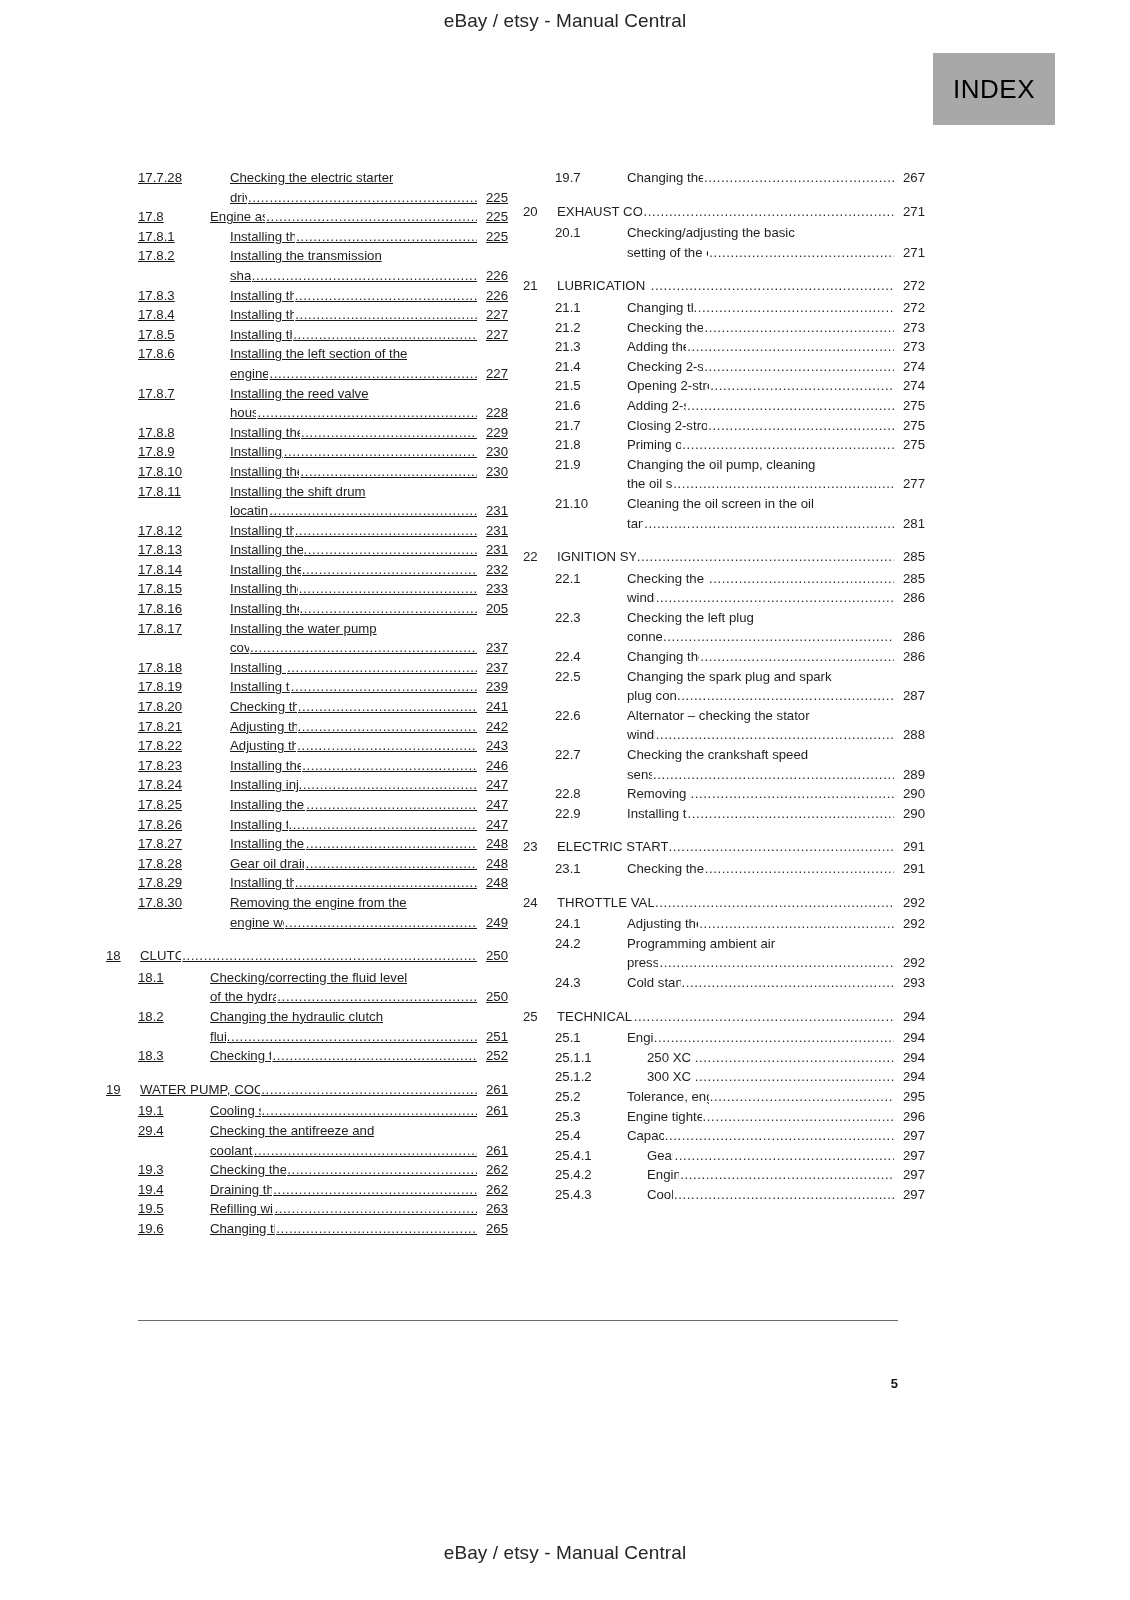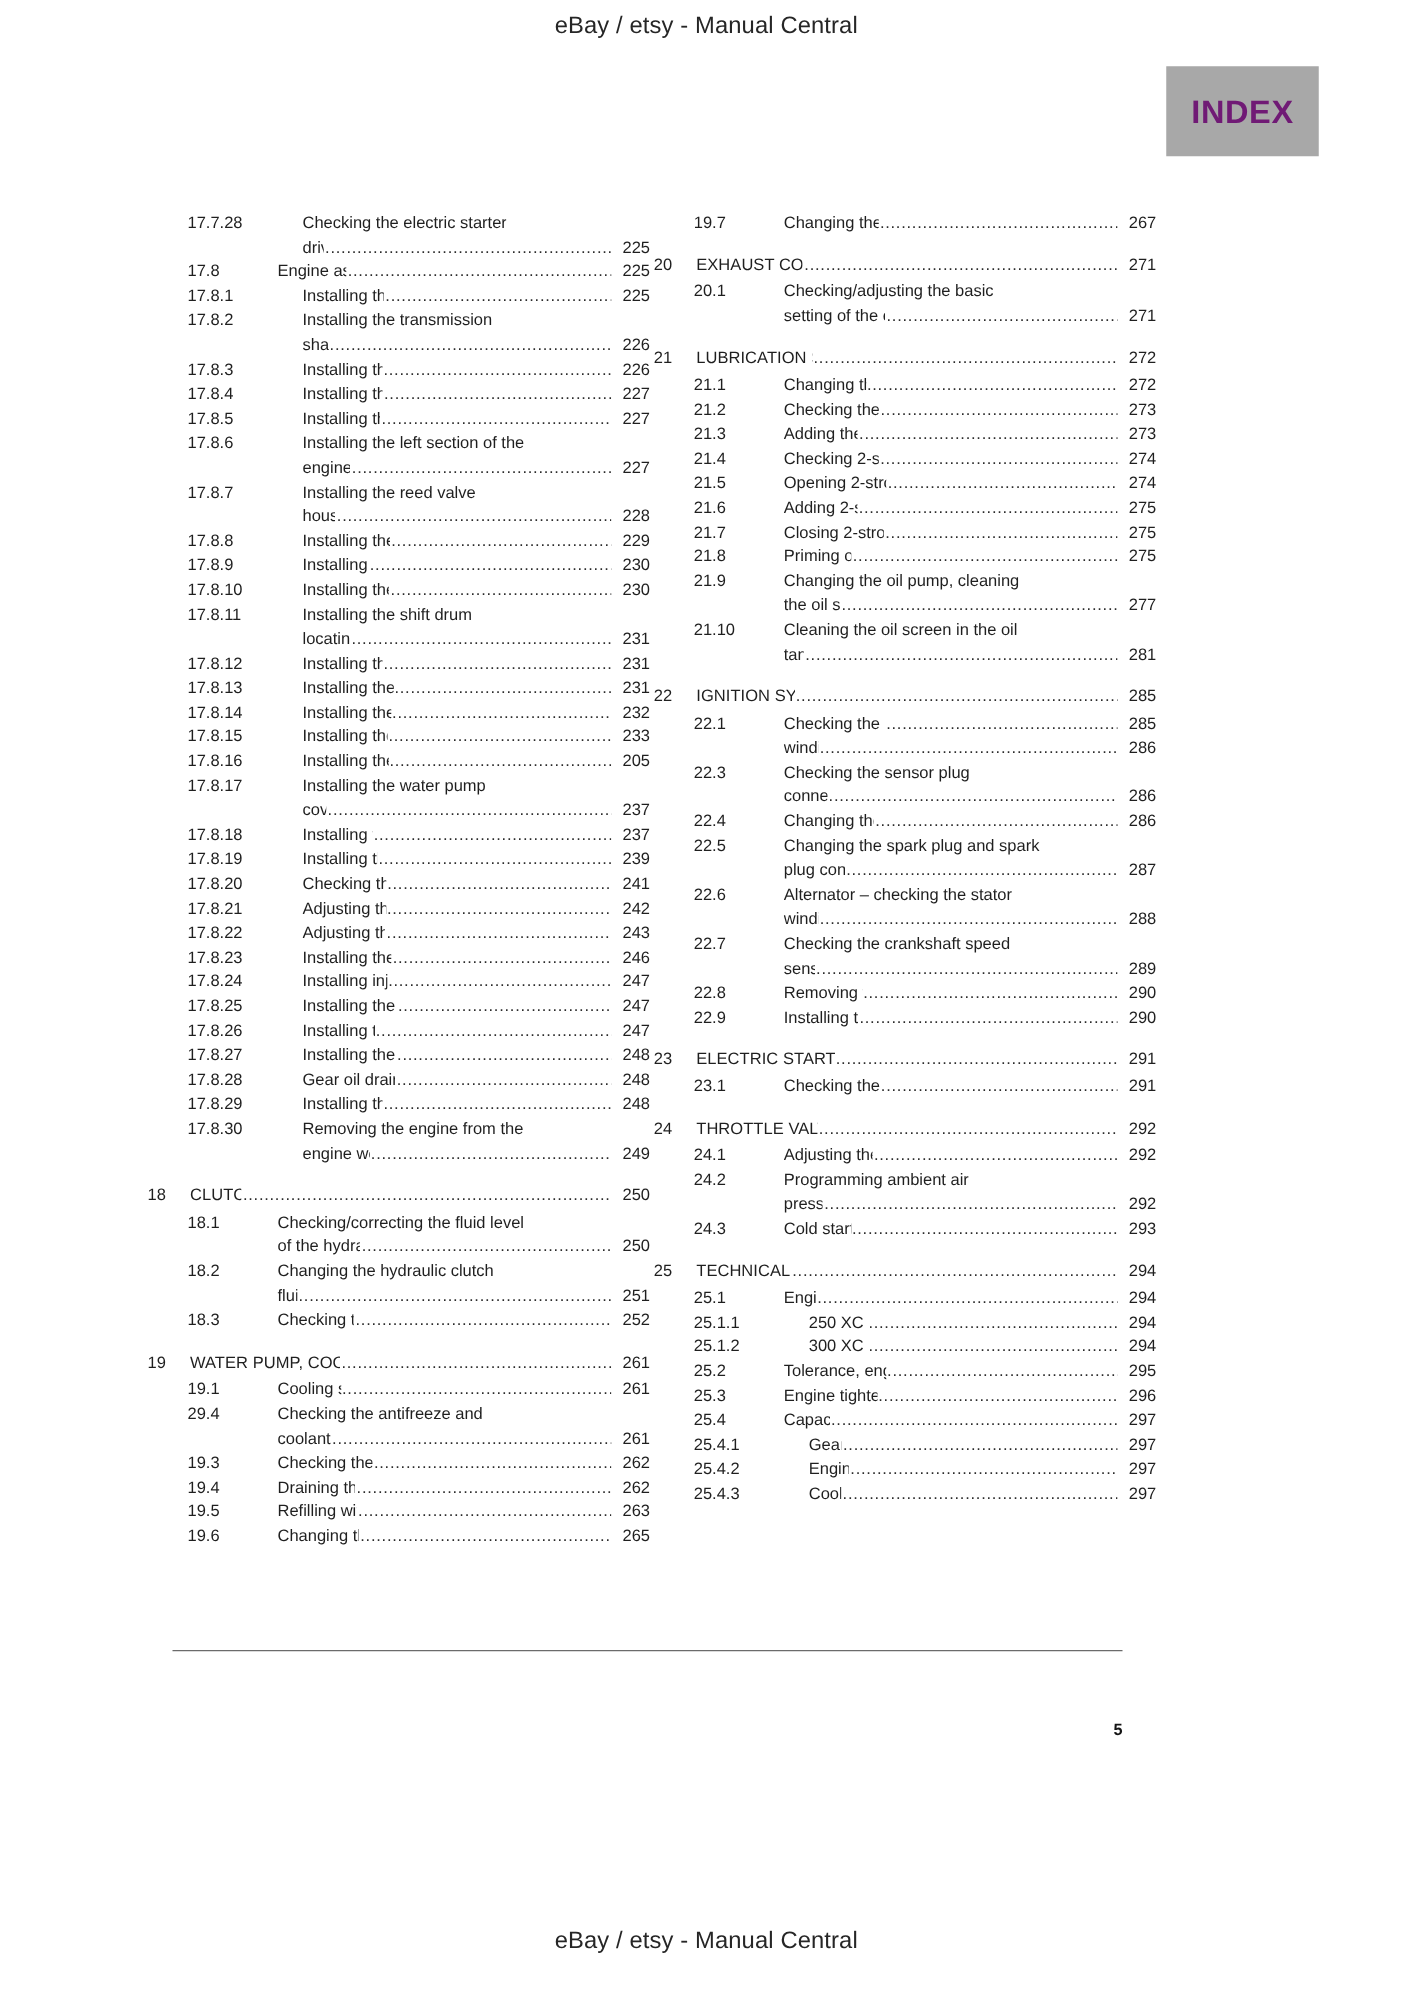--- a/index.html
+++ b/index.html
@@ -44,38 +44,38 @@
     top: 53px;
     width: 122px;
     height: 72px;
     background: #a8a8a8;
     display: flex;
     align-items: center;
     justify-content: center;
   }
   .index-tab-label {
     font-size: 26px;
-    font-weight: bold;
-    color: #701a75;
+    font-weight: normal;
+    color: #000000;
     letter-spacing: 0.5px;
   }
 
   .columns {
     position: absolute;
     top: 168px;
     left: 0;
     width: 1130px;
     height: 1120px;
   }
   .col {
     position: absolute;
     top: 0;
     width: 370px;
   }
-  .col-left  { left: 150px; }
+  .col-left  { left: 138px; text-decoration: underline; }
   .col-right { left: 555px; }
 
   
   .toc-row {
     display: flex;
     align-items: baseline;
     font-size: 13.2px;
     line-height: 19.6px;
     color: #1f1f1f;
     white-space: nowrap;
@@ -735,21 +735,21 @@
         <span class="num"></span>
         <span class="body">
           <span class="title">winding</span>
           <span class="leader">..........................................................................................</span>
         </span>
         <span class="page">286</span>
       </div>
       <div class="toc-row lvl2">
         <span class="num">22.3</span>
         <span class="body">
-          <span class="title">Checking the sensor plug</span>
+          <span class="title">Checking the left plug</span>
           <span class="leader"></span>
         </span>
         <span class="page"></span>
       </div>
       <div class="toc-row lvl2 cont">
         <span class="num"></span>
         <span class="body">
           <span class="title">connector</span>
           <span class="leader">..........................................................................................</span>
         </span>

